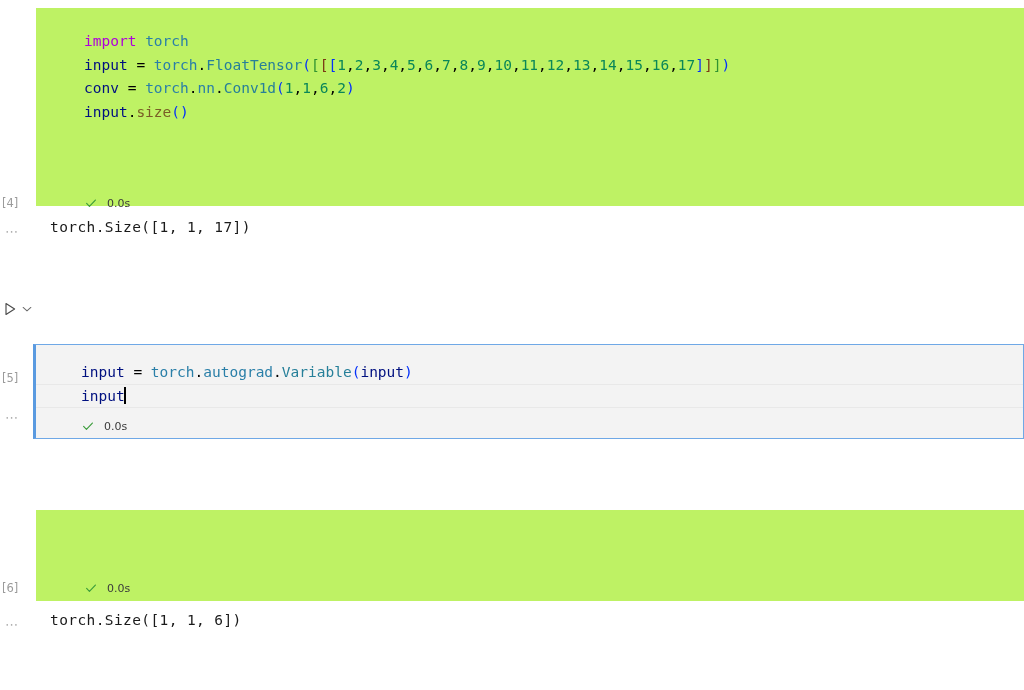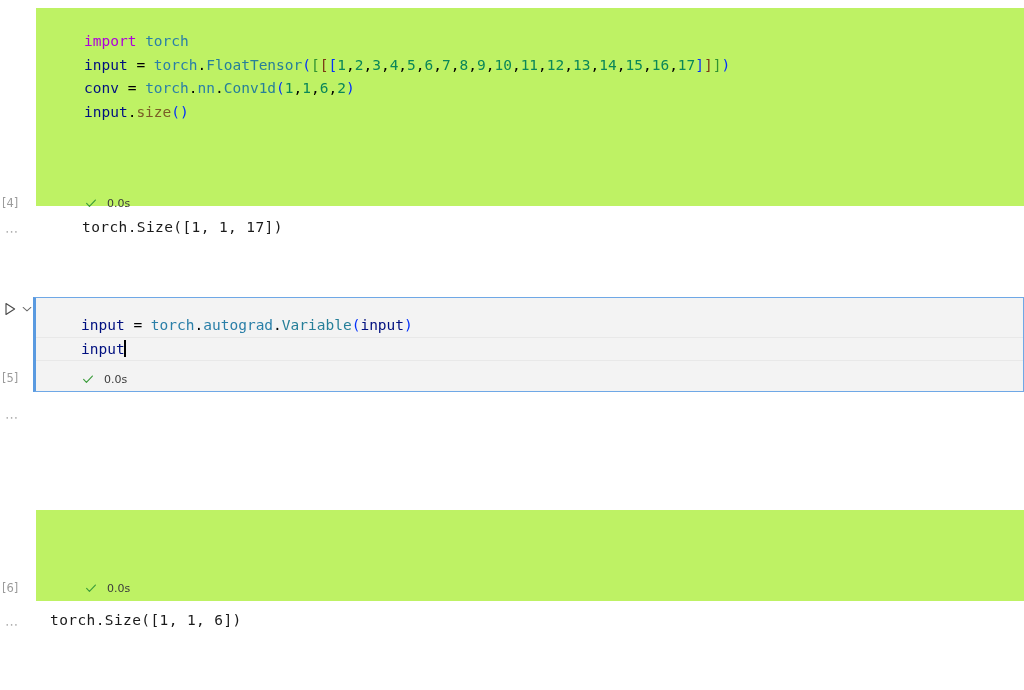--- a/index.html
+++ b/index.html
@@ -76,20 +76,21 @@
     left: 36px;
     right: 0;
     background: #bef264;
     box-sizing: border-box;
   }
   .editor-box.selected {
     background: #f3f3f3;
     border: 1px solid #6fa8e6;
     border-left: 3px solid #5a9ae0;
     left: 33px;
+    margin-top: 47px;
   }
 
   .code {
     position: absolute;
     left: 48px;
     top: 0;
     font-family: "DejaVu Sans Mono", "Liberation Mono", monospace;
     font-size: 14.5px;
     line-height: 23.5px;
     white-space: pre;
@@ -184,21 +185,21 @@
         <svg class="check" viewBox="0 0 16 16">
           <path d="M3 8.5 L6.2 11.8 L13 4.6" fill="none" stroke="#3a9c3a" stroke-width="1.3" stroke-linecap="round" stroke-linejoin="round"></path>
         </svg>
         <span class="elapsed">0.0s</span>
       </div>
     </div>
   </div>
 
   <div class="cell" style="top:216px;height:40px;">
     <div class="out-dots" style="top:9px;">⋯</div>
-    <div class="output" style="top:0px;margin-left:32px;">torch.Size([1, 1, 17])</div>
+    <div class="output" style="top:0px;">torch.Size([1, 1, 17])</div>
   </div>
 
   <div class="cell" style="top:297px;height:95px;">
 
     <div class="gutter">
       <svg class="run-icon" viewBox="0 0 16 16" style="top:4px;">
         <path d="M4 2.6 L12.6 8 L4 13.4 Z" fill="none" stroke="#4a4a4a" stroke-width="1.15" stroke-linejoin="round"></path>
       </svg>
       <svg class="chevron-icon" viewBox="0 0 16 16" style="top:5px;">
         <path d="M3.6 6.2 L8 10.2 L12.4 6.2" fill="none" stroke="#6b6b6b" stroke-width="1.15" stroke-linecap="round" stroke-linejoin="round"></path>

